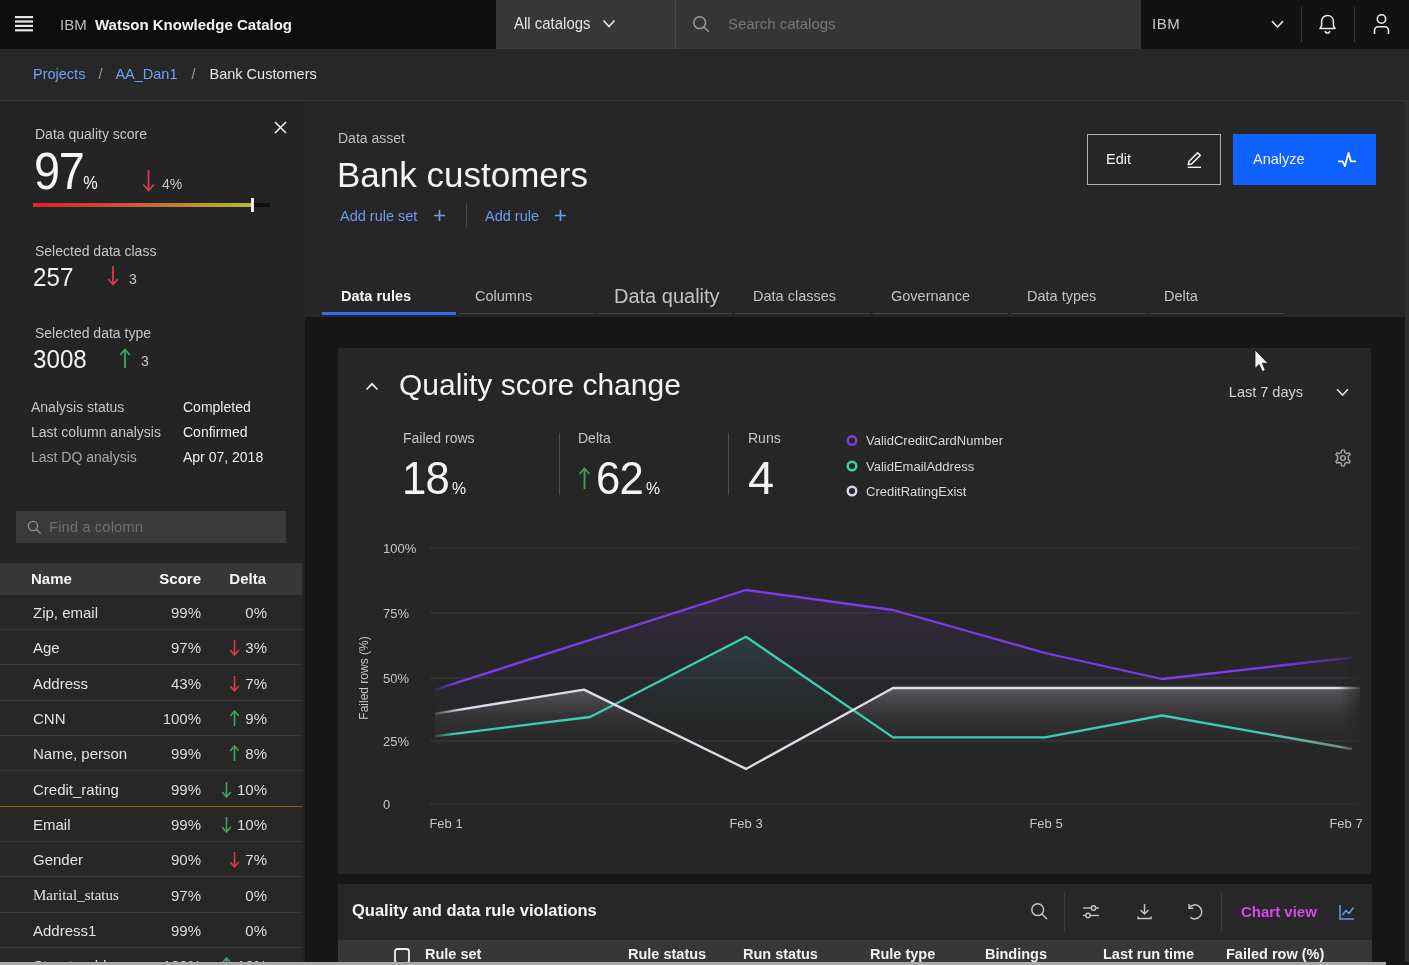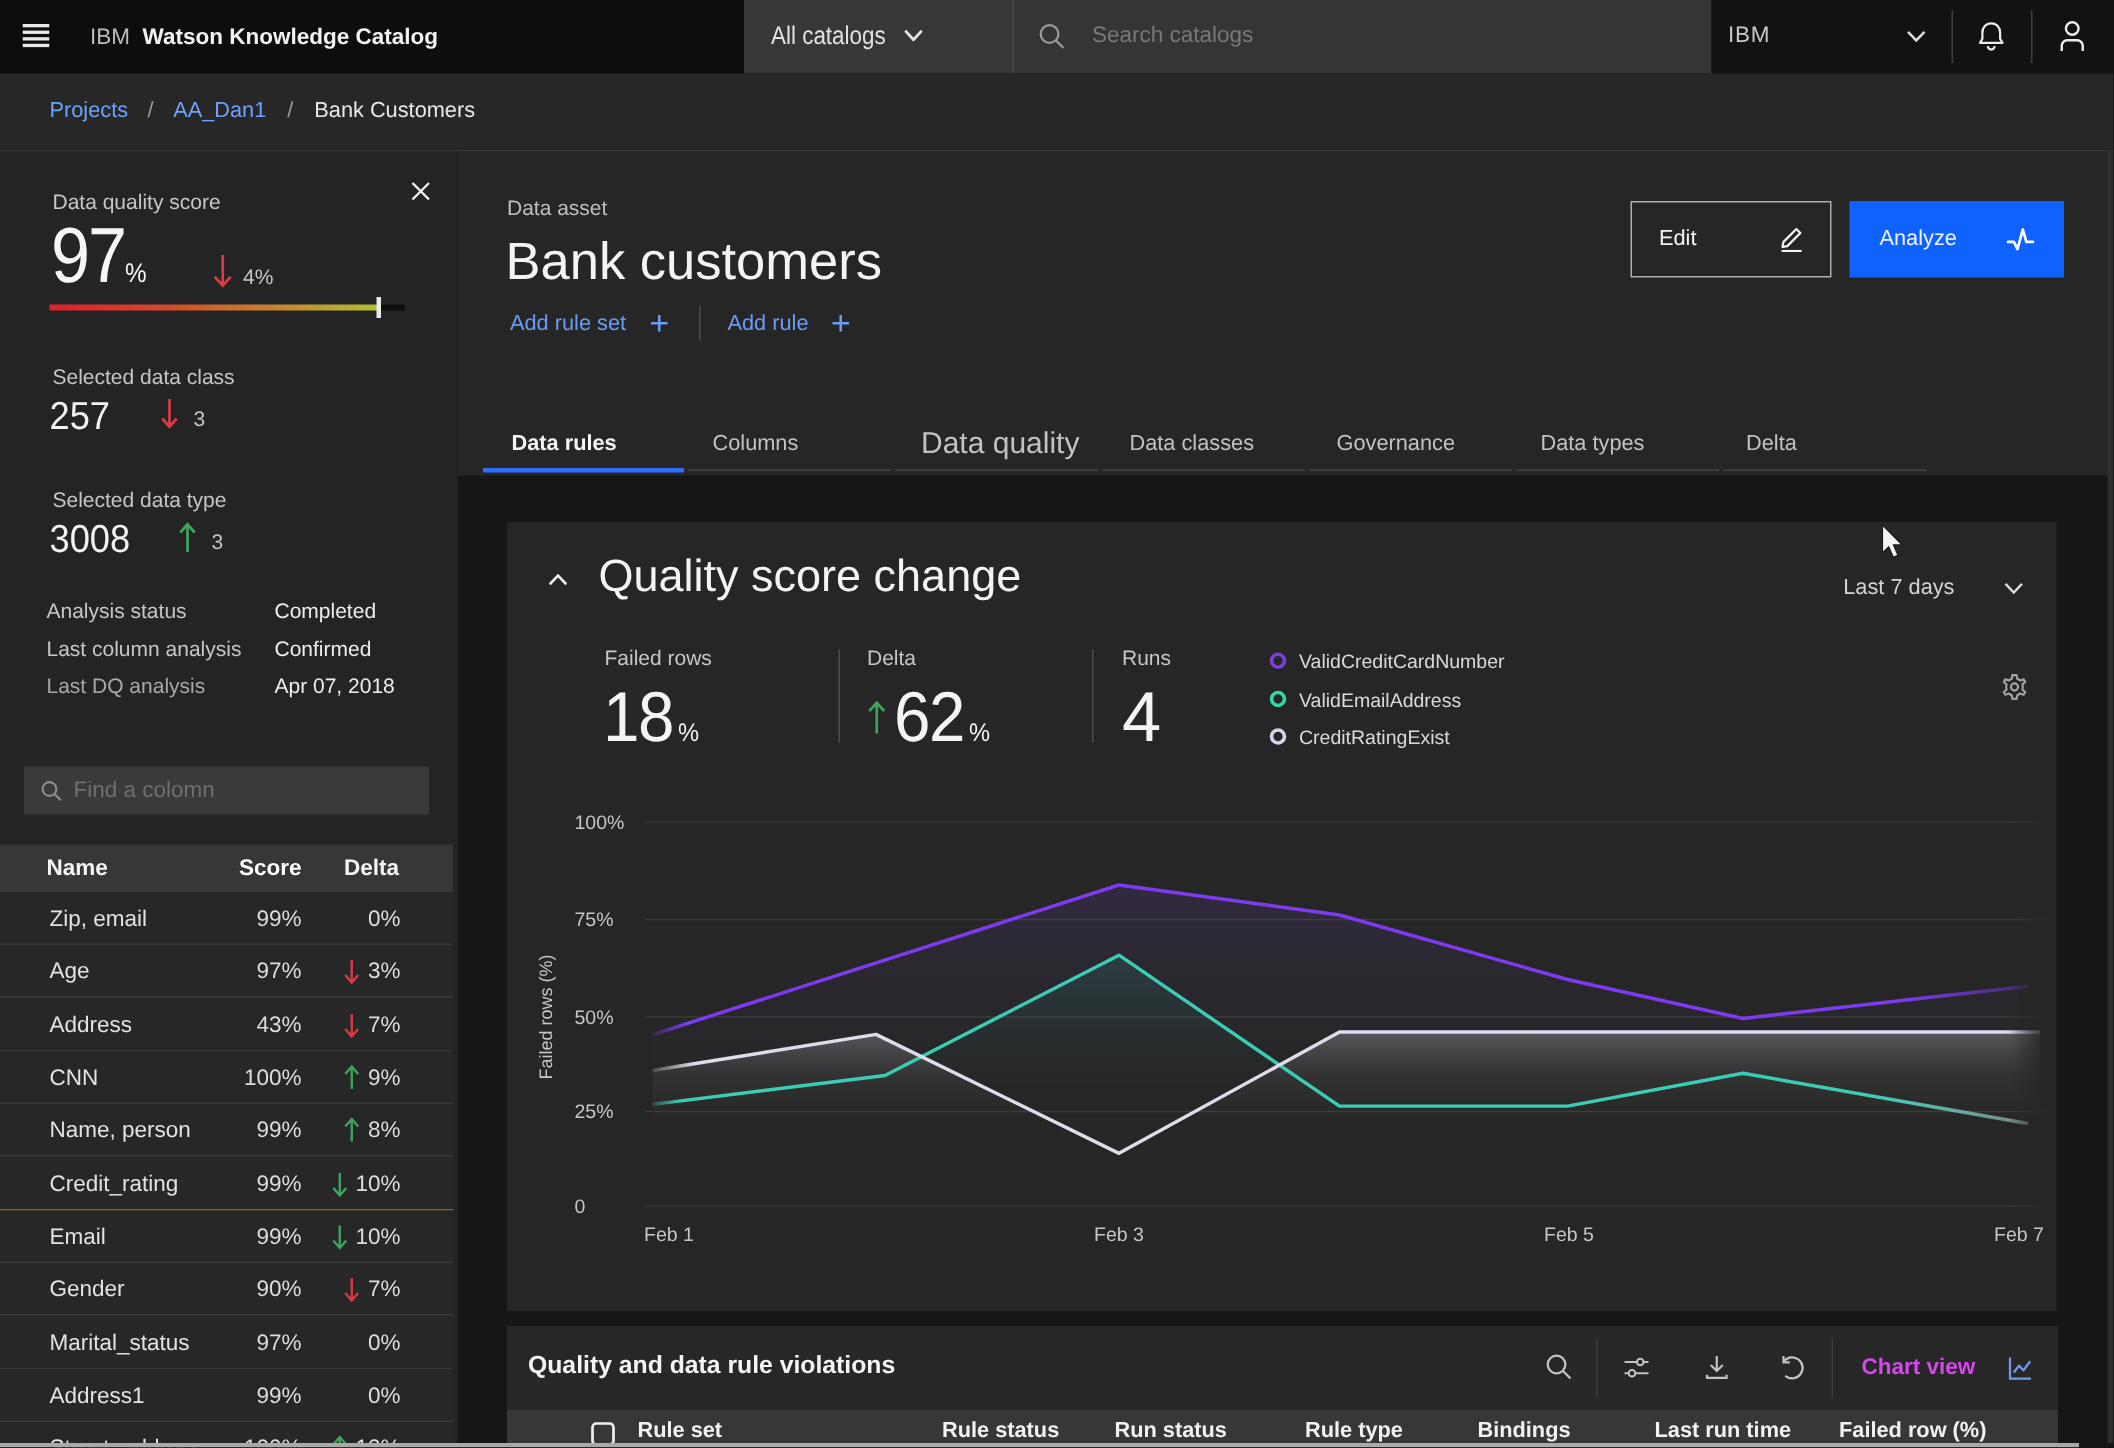--- a/index.html
+++ b/index.html
@@ -153,21 +153,21 @@
             </svg>10%</div>
         </div>
     <div class="abs" style="top:247px;left:0;width:302px;height:35px;box-sizing:border-box;background:#272727;border-bottom:1px solid #383838;">
           <div class="abs" style="left:33px;top:0;height:35px;line-height:35px;font-size:15px;color:#e2e2e2;">Gender</div>
           <div class="abs" style="left:121px;top:0;width:80px;height:35px;line-height:35px;font-size:15px;color:#dcdcdc;text-align:right;">90%</div>
           <div class="abs" style="left:186px;top:0;width:81px;height:35px;display:flex;justify-content:flex-end;align-items:center;font-size:15px;color:#dcdcdc;"><svg width="11" height="17" viewBox="0 0 11 17" style="margin-right:5px;">
               <path d="M5.5 1 L5.5 15.5 M1.2 11 L5.5 16 L9.8 11" stroke="#da3b46" stroke-width="1.6" fill="none"></path>
             </svg>7%</div>
         </div>
     <div class="abs" style="top:283px;left:0;width:302px;height:35px;box-sizing:border-box;background:#272727;border-bottom:1px solid #383838;">
-          <div class="abs" style="left:33px;top:0;height:35px;line-height:35px;font-size:15px;color:#e2e2e2;">Marital_status</div>
+          <div class="abs" style="left:33px;top:0;height:35px;line-height:35px;font-size:15px;color:#e2e2e2;font-family:Liberation Serif, serif;">Marital_status</div>
           <div class="abs" style="left:121px;top:0;width:80px;height:35px;line-height:35px;font-size:15px;color:#dcdcdc;text-align:right;">97%</div>
           <div class="abs" style="left:186px;top:0;width:81px;height:35px;display:flex;justify-content:flex-end;align-items:center;font-size:15px;color:#dcdcdc;">0%</div>
         </div>
     <div class="abs" style="top:318px;left:0;width:302px;height:35px;box-sizing:border-box;background:#272727;border-bottom:1px solid #383838;">
           <div class="abs" style="left:33px;top:0;height:35px;line-height:35px;font-size:15px;color:#e2e2e2;">Address1</div>
           <div class="abs" style="left:121px;top:0;width:80px;height:35px;line-height:35px;font-size:15px;color:#dcdcdc;text-align:right;">99%</div>
           <div class="abs" style="left:186px;top:0;width:81px;height:35px;display:flex;justify-content:flex-end;align-items:center;font-size:15px;color:#dcdcdc;">0%</div>
         </div>
     <div class="abs" style="top:353px;left:0;width:302px;height:35px;box-sizing:border-box;background:#272727;border-bottom:1px solid #383838;">
           <div class="abs" style="left:33px;top:0;height:35px;line-height:35px;font-size:15px;color:#e2e2e2;">Street_address</div>

